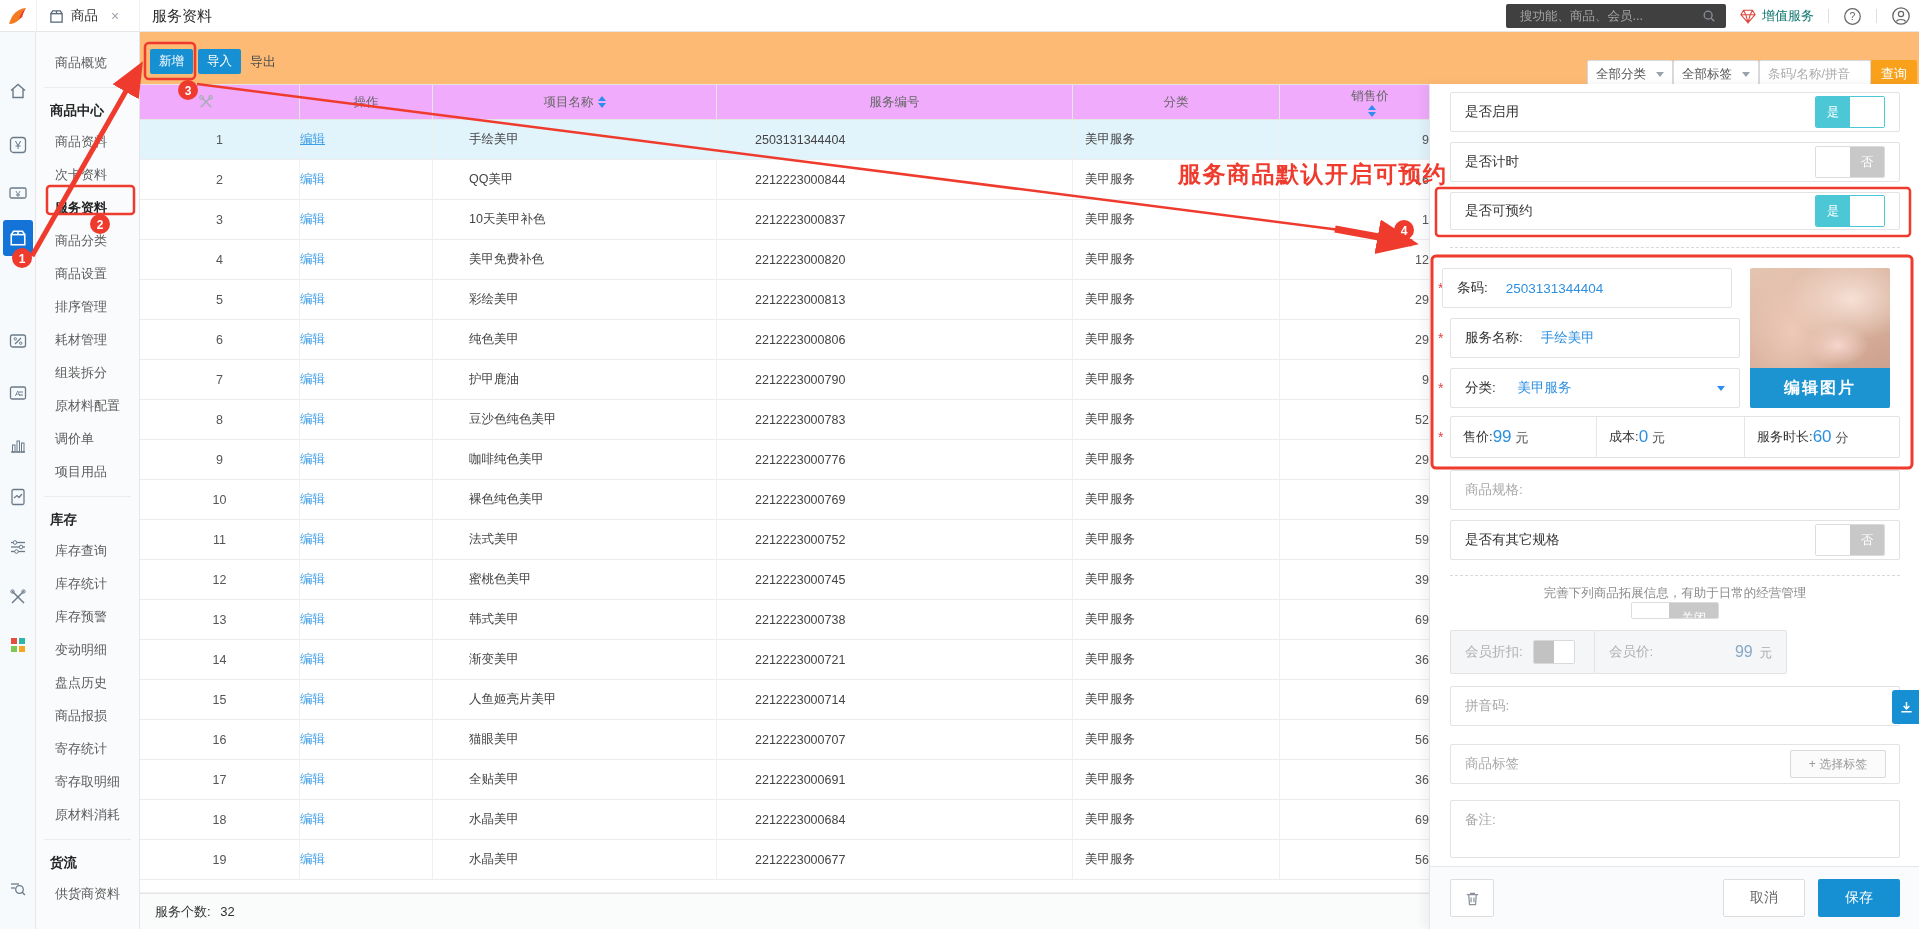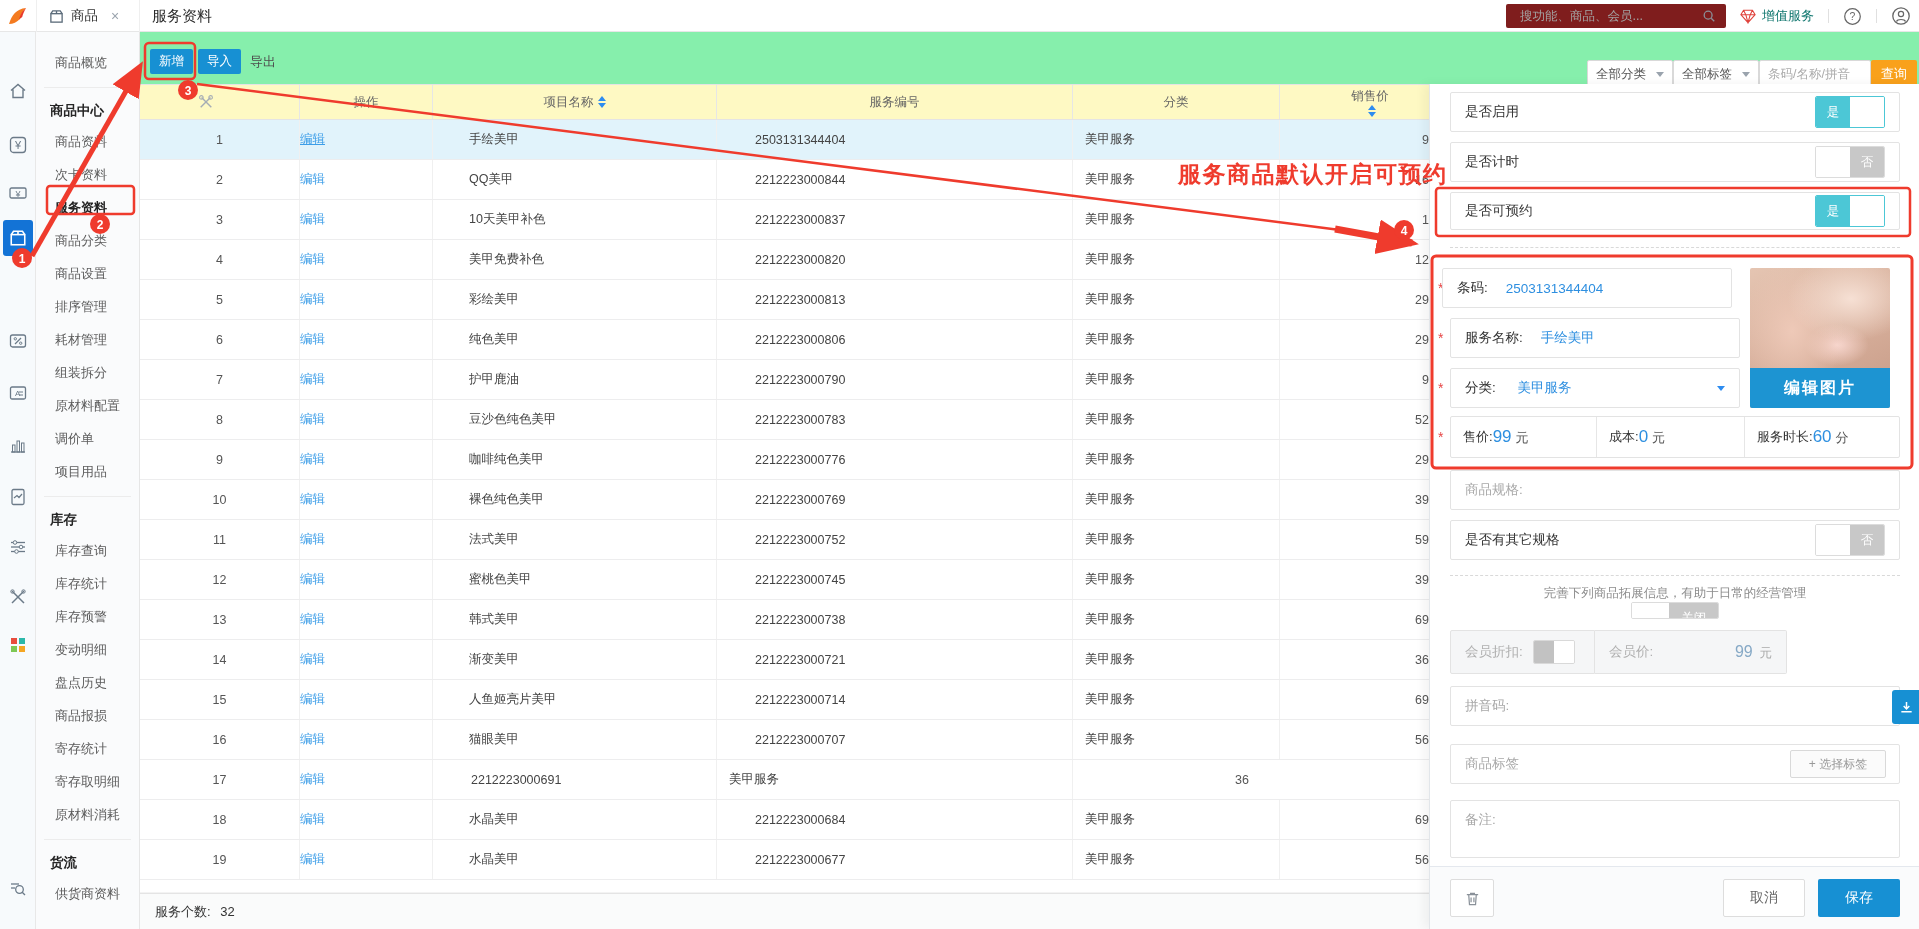--- a/index.html
+++ b/index.html
@@ -7,52 +7,52 @@
   *{box-sizing:border-box;}
   .abs{position:absolute;flex-direction:column;}
   
   #topbar{position:absolute;left:0;top:0;width:1919px;height:32px;background:#fff;border-bottom:1px solid #e7e7e7;z-index:20;}
   #logo{position:absolute;left:0;top:0;width:36px;height:32px;display:flex;align-items:center;justify-content:center;}
   #tab{position:absolute;left:36px;top:0;width:104px;height:32px;display:flex;align-items:center;gap:7px;padding-left:12px;
        border-left:1px solid #efefef;border-right:1px solid #efefef;font-size:13.5px;color:#333;}
   #tab .close{color:#9aa3ad;font-size:14px;margin-left:6px;cursor:pointer;}
   #page-title{position:absolute;left:152px;top:0;height:32px;line-height:32px;font-size:15px;color:#2b2b2b;}
   #top-right{position:absolute;right:8px;top:0;height:32px;display:flex;align-items:center;gap:14px;}
-  #global-search{width:220px;height:24px;background:#7f1d1d;border-radius:2px;display:flex;align-items:center;
+  #global-search{width:220px;height:24px;background:#404040;border-radius:2px;display:flex;align-items:center;
        padding:0 10px 0 14px;color:#a3a3a3;font-size:12.5px;}
   #global-search .ph{flex:1;}
   .vas{display:flex;align-items:center;gap:6px;font-size:13px;color:#0f766e;}
   .tdiv{width:1px;height:14px;background:#e0e0e0;}
   
   #rail{position:absolute;left:0;top:32px;width:36px;height:897px;background:#f7fafc;border-right:1px solid #e8e8e8;z-index:10;}
   .rail-ic{position:absolute;left:9px;width:18px;height:18px;}
   .rail-tile{position:absolute;left:3px;top:188px;width:30px;height:36px;background:#1373d6;border-radius:3px;
        display:flex;align-items:center;justify-content:center;}
   
   #sidebar{position:absolute;left:36px;top:32px;width:104px;height:897px;background:#fafbfc;border-right:1px solid #e6e6e6;z-index:10;padding-top:14px;}
   .sb-item{height:33px;line-height:33px;padding-left:19px;font-size:13px;color:#5c5c5c;cursor:pointer;white-space:nowrap;}
   .sb-item.section{border-top:1px solid #ececec;margin:8px 8px 0 8px;padding-left:6px;height:38px;line-height:46px;
        font-weight:bold;color:#262626;font-size:13.5px;cursor:default;}
   .sb-item.hl{color:#222;font-weight:bold;}
   
-  #toolbar{position:absolute;left:140px;top:32px;width:1779px;height:52px;background:#86efac;z-index:5;}
+  #toolbar{position:absolute;left:140px;top:32px;width:1779px;height:52px;background:#fdba74;z-index:5;}
   .btn-blue{background:#1790d3;color:#fff;border:none;border-radius:2px;font-size:12.5px;height:25px;padding:0 9px;cursor:pointer;}
   #btn-add{position:absolute;left:10px;top:17px;}
   #btn-import{position:absolute;left:58px;top:17px;}
   #btn-export{position:absolute;left:110px;top:17px;font-size:13px;color:#4d4d4d;height:25px;line-height:25px;cursor:pointer;}
   .filters{position:absolute;right:2px;top:28px;display:flex;align-items:flex-start;}
   .sel{width:86px;height:28px;border:1px solid #d9d9d9;border-radius:2px;background:#fff;display:flex;align-items:center;
        justify-content:space-between;padding:0 8px;font-size:12.5px;color:#555;cursor:pointer;}
   .caret{width:0;height:0;border-left:4px solid transparent;border-right:4px solid transparent;border-top:5px solid #9aa3ad;}
   .inp{width:112px;height:28px;border:1px solid #d9d9d9;border-radius:2px;padding:0 8px;font-size:12.5px;color:#aaa;line-height:26px;background:#fff;}
   #btn-query{width:46px;height:28px;background:#f9a11b;color:#fff;border:none;border-radius:2px;font-size:13px;cursor:pointer;}
   
   #table{position:absolute;left:140px;top:84px;width:1289px;height:809px;overflow:hidden;background:#fff;z-index:4;}
   .tgrid{display:grid;grid-template-columns:160px 133px 284px 356px 207px 180px;width:1320px;}
-  #thead{height:36px;background:#fef9c3;border-top:1px solid #e4e4e4;border-bottom:1px solid #e4e4e4;}
+  #thead{height:36px;background:#f0abfc;border-top:1px solid #e4e4e4;border-bottom:1px solid #e4e4e4;}
   #thead .hc{display:flex;align-items:center;justify-content:center;font-size:12.5px;color:#666;border-right:1px solid #e6e6e6;position:relative;}
   #thead .hc:last-child{border-right:none;flex-direction:column;}
   .sort{display:inline-flex;flex-direction:column;margin-left:4px;line-height:0;}
   .sort i{width:0;height:0;border-left:4px solid transparent;border-right:4px solid transparent;}
   .sort .up{border-bottom:5px solid #2d8cf0;margin-bottom:2px;}
   .sort .dn{border-top:5px solid #2d8cf0;}
   .trow{height:40px;border-bottom:1px solid #ededee;background:#fff;font-size:12.5px;color:#444;}
   .trow.hl{background:#e1f3fb;}
   .trow .c{display:flex;align-items:center;border-right:1px solid #f0f0f0;overflow:hidden;}
   .trow .c:last-child{border-right:none;}
@@ -464,20 +464,21 @@
       <div class="c name">猫眼美甲</div>
       <div class="c code">2212223000707</div>
       <div class="c cat">美甲服务</div>
       <div class="c price">56</div>
     </div>
       <div class="trow tgrid">
       <div class="c idx">17</div>
       <div class="c op">
           <a class="edit">编辑</a>
         </div>
+      <div class="c name">全贴美甲</div>
       <div class="c code">2212223000691</div>
       <div class="c cat">美甲服务</div>
       <div class="c price">36</div>
     </div>
       <div class="trow tgrid">
       <div class="c idx">18</div>
       <div class="c op">
           <a class="edit">编辑</a>
         </div>
       <div class="c name">水晶美甲</div>

